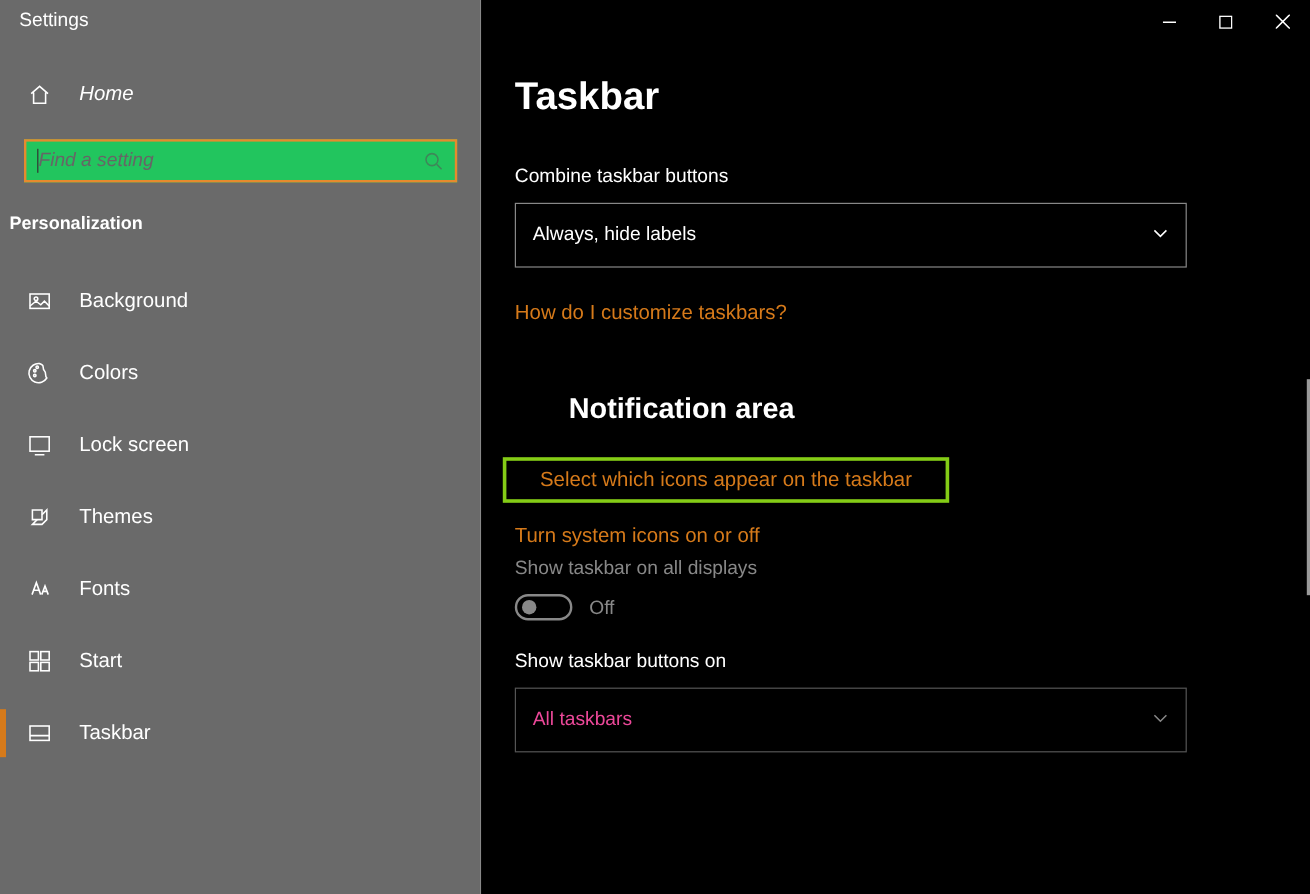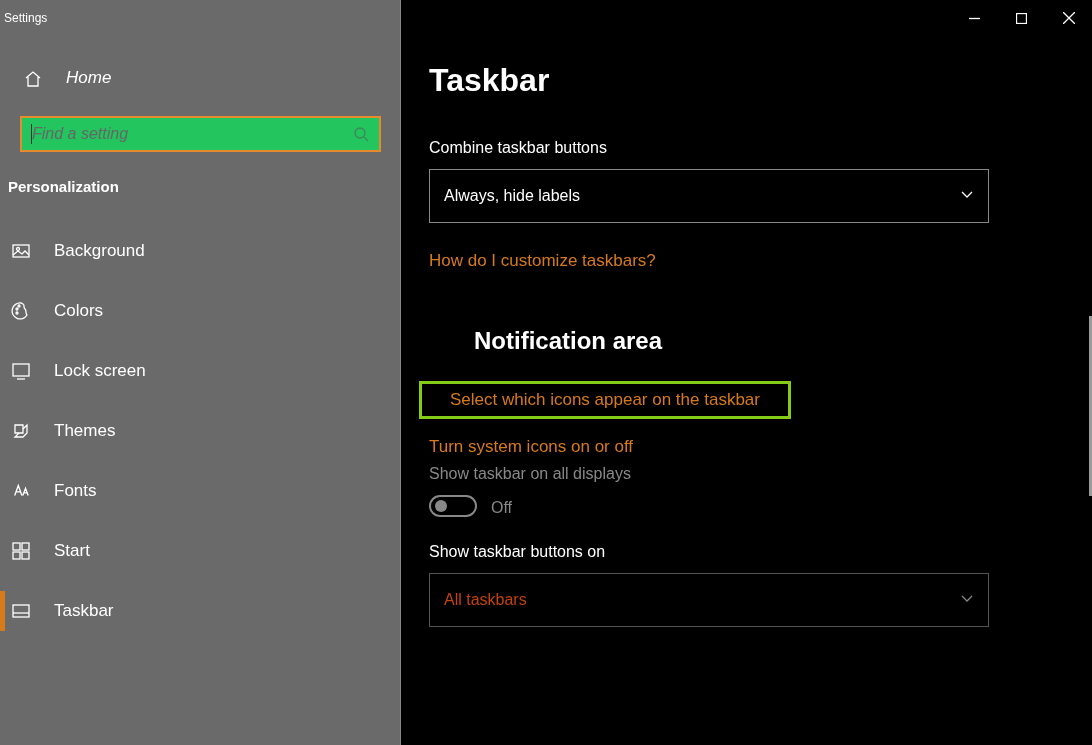--- a/index.html
+++ b/index.html
@@ -1,42 +1,42 @@
 <!DOCTYPE html>
 <html><head>
   <meta charset="utf-8">
   <style>
     * { margin: 0; padding: 0; box-sizing: border-box; font-family: 'Segoe UI', sans-serif; }
     body { width: 1092px; height: 745px; background: #000; display: flex; overflow: hidden; color: #fff; }
     .sidebar { width: 401px; height: 100%; background: #6a6a6a; display: flex; flex-direction: column; position: relative; }
     .sidebar::after { content: ''; position: absolute; right: 0; top: 0; bottom: 0; width: 1px; background: #888; }
-    .titlebar { height: 36px; display: flex; align-items: center; padding-left: 4px; font-size: 12px; color: #fff; }
+    .titlebar { height: 36px; display: flex; align-items: center; padding-left: 16px; font-size: 16px; color: #fff; }
     .home-row { display: flex; padding: 14px 24px 14px 22px; cursor: pointer; margin-top: 18px; font-style: italic; }
     .home-row .icon { width: 22px; height: 22px; margin-right: 22px; display: flex; align-items: center; justify-content: center; }
     .home-row .label { font-size: 17px; color: #fff; }
     .search-wrap { margin: 12px 20px 10px 20px; position: relative; }
     .search-input { width: 100%; height: 36px; background: #22c55e; border: 2px solid #e68a2e; color: #555; font-size: 16px; padding: 0 40px 0 10px; outline: none; }
     .search-input::placeholder { color: #666; font-style: italic; }
     .search-icon { position: absolute; right: 12px; top: 50%; transform: translateY(-50%); width: 16px; height: 16px; opacity: .55; }
     .caret { position: absolute; left: 11px; top: 8px; width: 1px; height: 20px; background: #333; }
     .category { font-size: 15px; font-weight: 600; color: #fff; padding: 16px 20px 8px 8px; }
     .nav-items { margin-top: 18px; }
-    .nav-item { display: flex; align-items: center; padding: 0 24px 0 10px; height: 60px; cursor: pointer; position: relative; }
+    .nav-item { display: flex; align-items: center; padding: 0 24px 0 22px; height: 60px; cursor: pointer; position: relative; }
     .nav-item .icon { width: 22px; height: 22px; margin-right: 22px; display: flex; align-items: center; justify-content: center; }
     .nav-item .label { font-size: 17px; color: #fff; }
     .nav-item.selected::before { content: ''; position: absolute; left: 0; top: 10px; bottom: 10px; width: 5px; background: #d67a1a; }
     .content { flex: 1; background: #000; display: flex; flex-direction: column; position: relative; }
     .window-controls { position: absolute; top: 0; right: 0; height: 36px; display: flex; }
     .win-btn { width: 47px; height: 36px; display: flex; align-items: center; justify-content: center; cursor: pointer; }
     .main-scroll { padding: 62px 28px 0 28px; overflow: hidden; height: 100%; }
     .page-title { font-size: 32px; font-weight: 600; margin-bottom: 40px; }
     .field-label { font-size: 16px; color: #fff; margin-bottom: 12px; }
     .field-label.dim { color: #888; }
     .select { width: 560px; height: 54px; border: 1px solid #888; display: flex; align-items: center; justify-content: space-between; padding: 0 14px; cursor: pointer; font-size: 16px; }
-    .select.disabled { border-color: #555; color: #c2410c; }
+    .select.disabled { border-color: #555; color: #ec4899; }
     .link { color: #d67a1a; font-size: 17px; margin-top: 28px; display: block; cursor: pointer; }
     .section-title { font-size: 24px; font-weight: 600; margin-top: 56px; margin-bottom: 18px; margin-left: 45px; }
     .link-row { color: #d67a1a; font-size: 17px; display: inline-block; cursor: pointer; padding: 8px 0; }
     .highlighted-link { border: 3px solid #84cc16; padding: 6px 28px; margin: 8px 0 10px -10px; display: inline-block; }
     .highlighted-link .link-row { padding: 0; }
     .toggle-row { display: flex; align-items: flex-end; margin-top: 10px; margin-bottom: 26px; }
     .toggle { width: 48px; height: 22px; border: 2px solid #888; border-radius: 12px; position: relative; cursor: pointer; margin-right: 14px; }
     .toggle .knob { width: 12px; height: 12px; background: #888; border-radius: 50%; position: absolute; left: 4px; top: 3px; }
     .toggle-label { color: #888; font-size: 16px; }
     .vscroll { position: absolute; right: 0; top: 36px; bottom: 0; width: 5px; background: transparent; }

